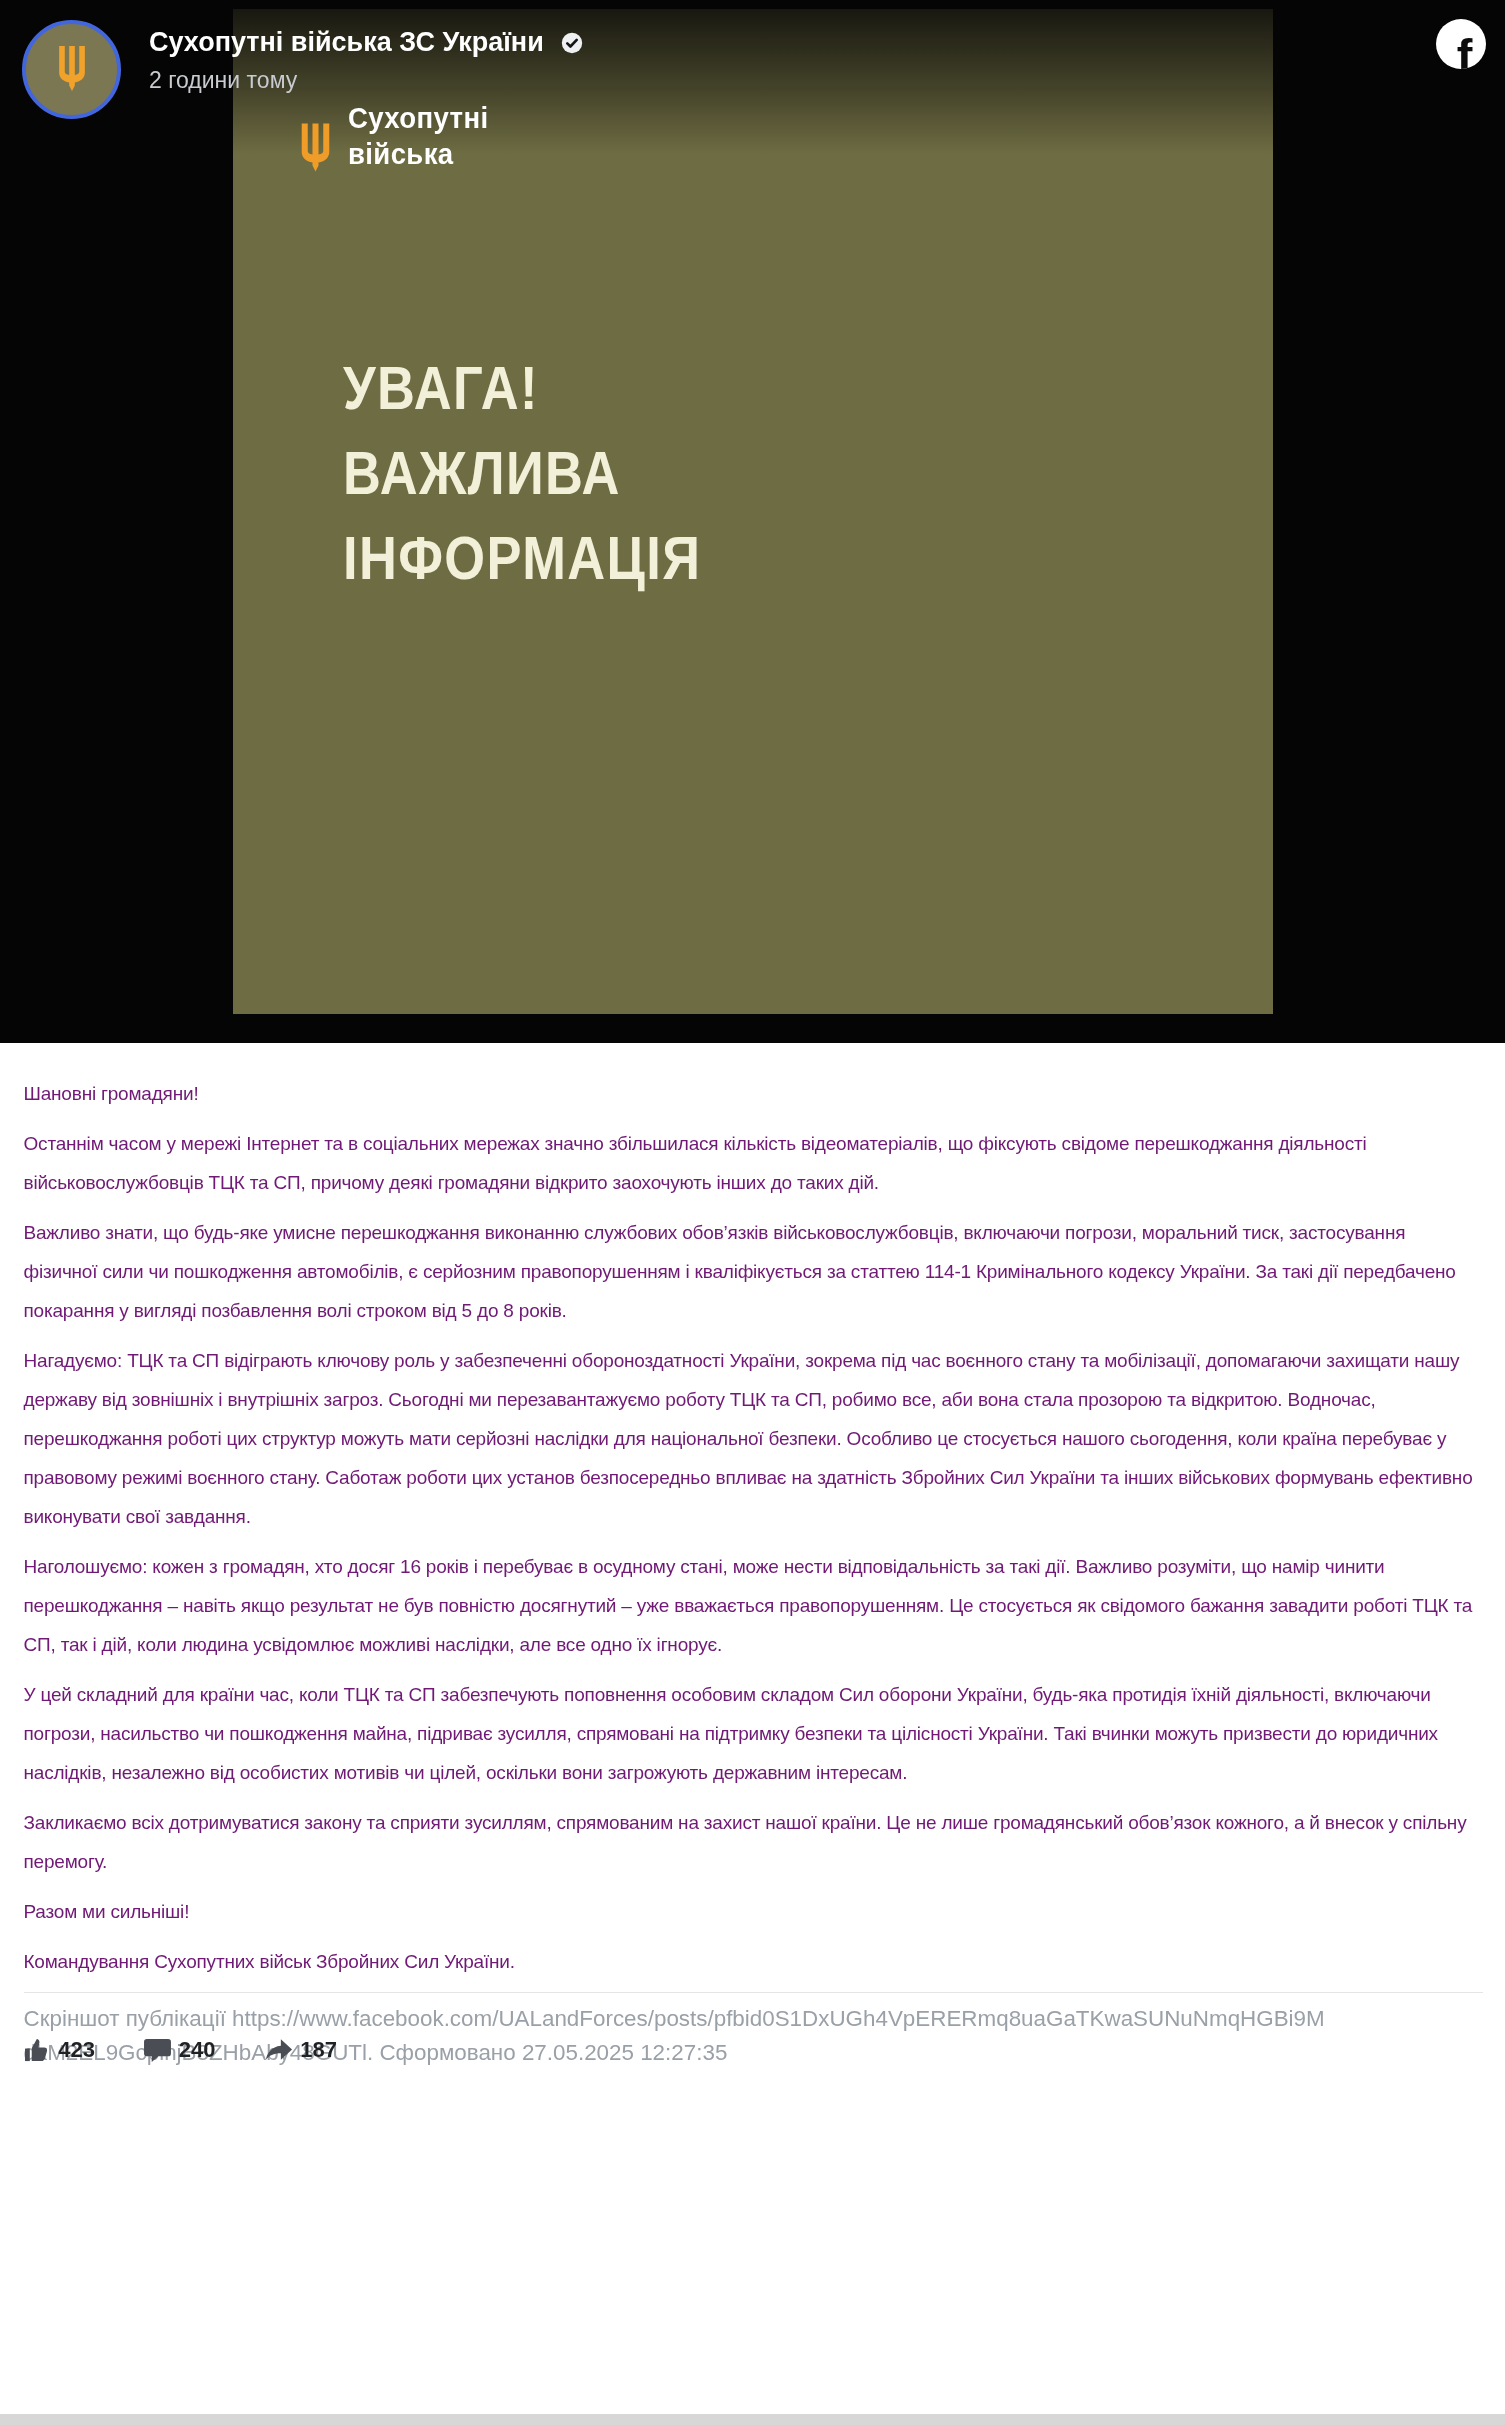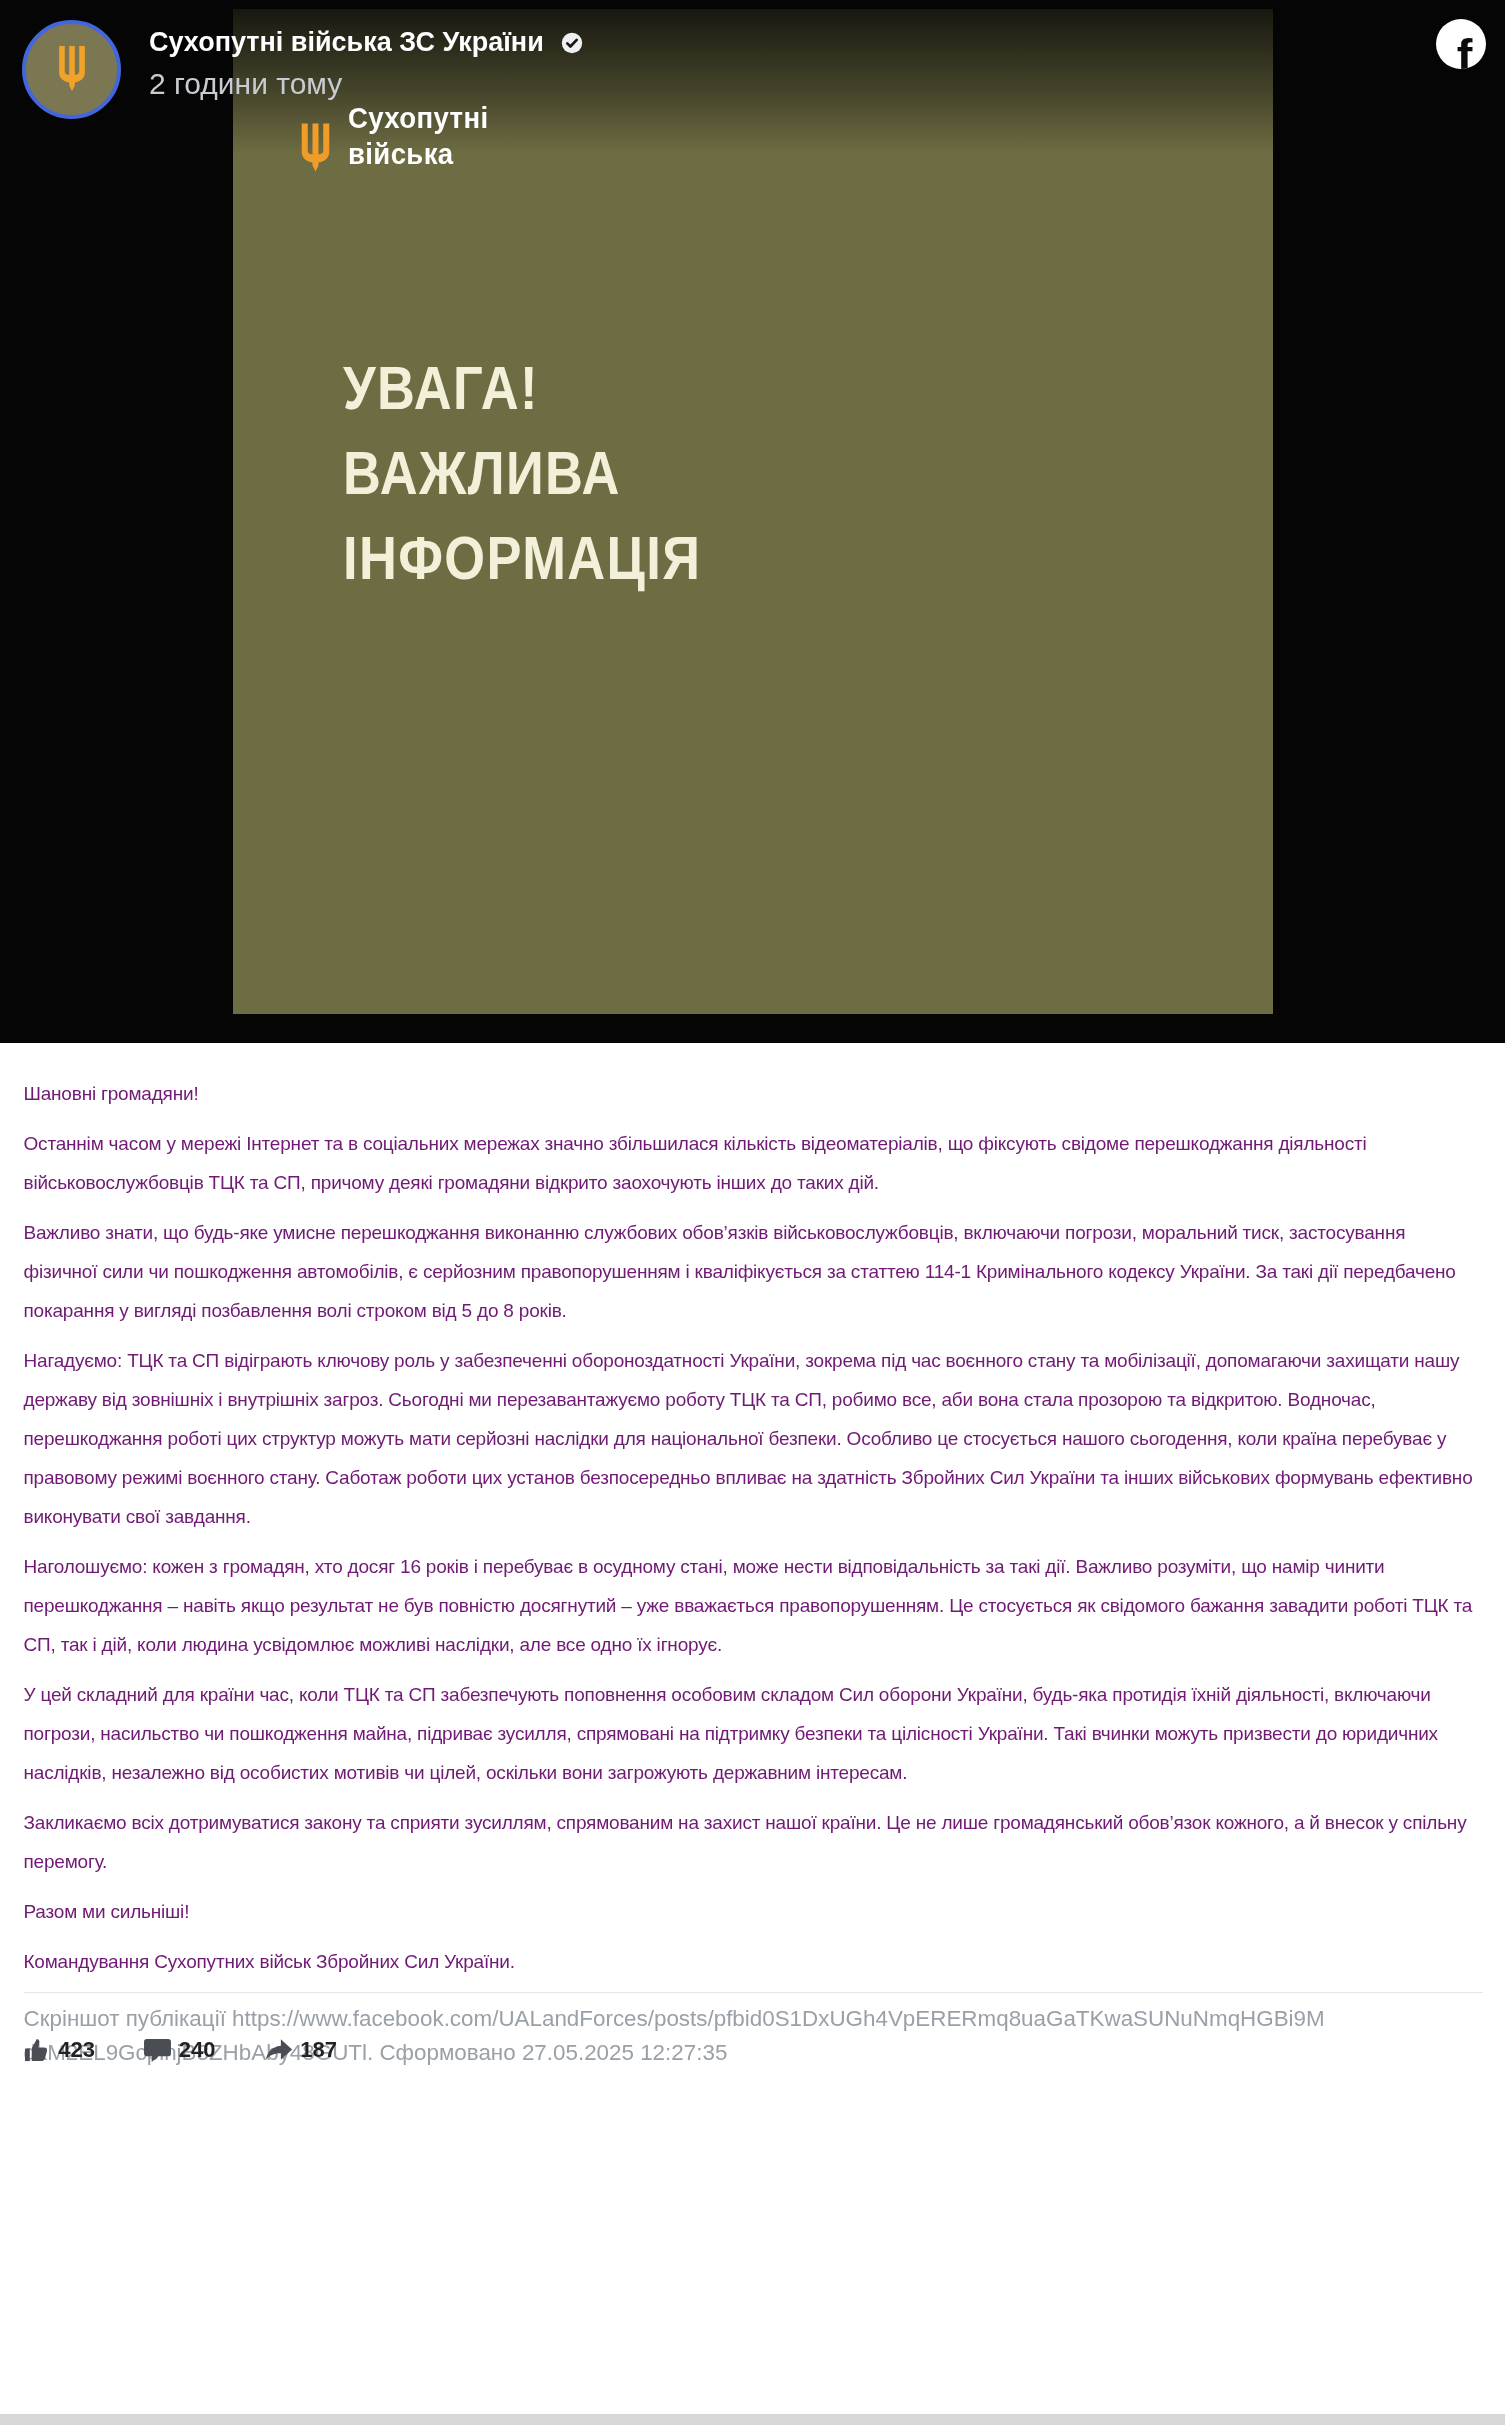--- a/index.html
+++ b/index.html
@@ -91,21 +91,21 @@
     color:#ffffff;
     font-size:27px;
     font-weight:700;
     line-height:31px;
   }
   .verified-badge { width:22px; height:22px; display:block; }
   .timestamp {
     position:absolute;
     left:149px; top:67px;
     color:#c8cbd0;
-    font-size:30px;
+    font-size:23px;
   }
   .fb-logo {
     position:absolute;
     right:20.4px; top:19px;
     width:50px; height:50px;
     border-radius:50%;
     background:#ffffff;
     overflow:hidden;
     display:flex;
     justify-content:center;

